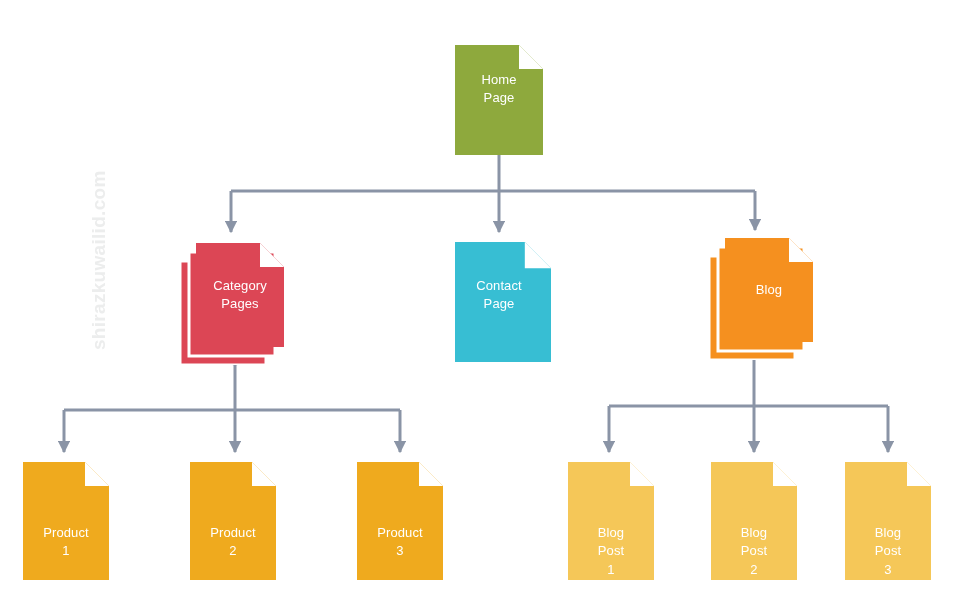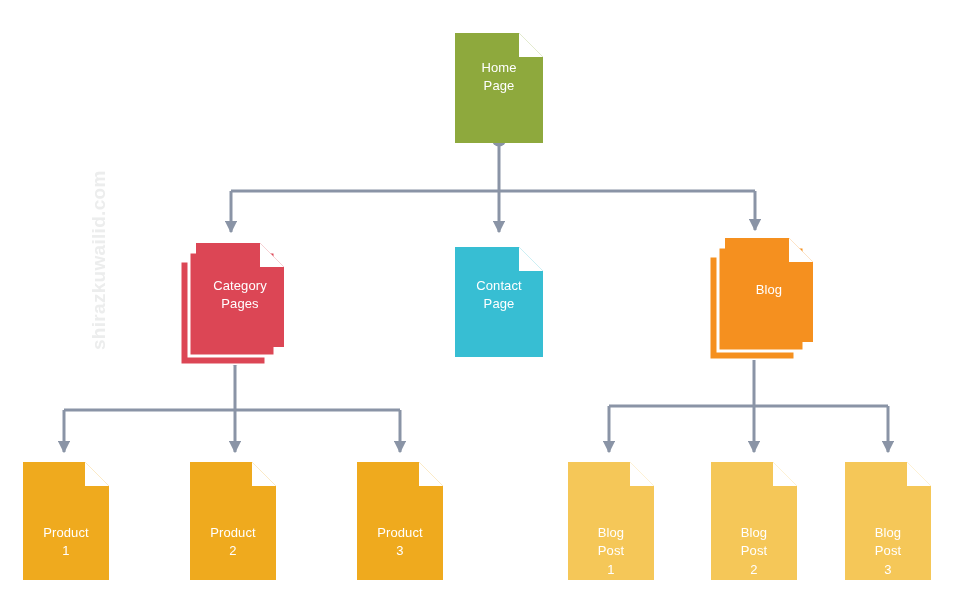--- a/index.html
+++ b/index.html
@@ -96,41 +96,41 @@
 
     <g>
       <circle cx="754" cy="352" r="7.5" fill="#8a94a6"></circle>
       <path d="M 754 352 L 754 406 M 609 406 L 888 406" stroke="#8a94a6" stroke-width="3" fill="none"></path>
       <path d="M 609 406 L 609 452" stroke="#8a94a6" stroke-width="3" fill="none" marker-end="url(#arrowhead)"></path>
       <path d="M 754 406 L 754 452" stroke="#8a94a6" stroke-width="3" fill="none" marker-end="url(#arrowhead)"></path>
       <path d="M 888 406 L 888 452" stroke="#8a94a6" stroke-width="3" fill="none" marker-end="url(#arrowhead)"></path>
     </g>
   </svg>
 
-  <div class="node" style="left: 455px; top: 22px; width: 88px; height: 132px;">
+  <div class="node" style="left: 455px; top: 34px; width: 88px; height: 132px;">
     <svg class="page-shape" viewBox="0 0 88 110" width="88" height="110">
         <path d="M 0 0 H 64 L 88 24 V 110 H 0 Z" fill="#8ea93d"></path>
         <path d="M 64 0 L 88 24 H 64 Z" fill="#ffffff"></path>
       </svg>
     <div class="node-label" style="left: 0px; top: 0px; width: 88px; height: 110px; color: rgb(255, 255, 255);">Home
 Page</div>
   </div>
 
   <div class="node" style="left: 178px; top: 243px; width: 106px; height: 122px;">
     <svg class="page-shape" viewBox="0 0 106 122" width="106" height="122">
         <path d="M 2 18 H 88 V 122 H 2 Z" fill="#dc4655" stroke="#ffffff" stroke-width="3"></path>
         <path d="M 11 9 H 97 V 113 H 11 Z" fill="#dc4655" stroke="#ffffff" stroke-width="3"></path>
         <path d="M 18 0 H 82 L 106 24 V 104 H 18 Z" fill="#dc4655"></path>
         <path d="M 82 0 L 106 24 H 82 Z" fill="#ffffff"></path>
       </svg>
     <div class="node-label" style="left: 18px; top: 0px; width: 88px; height: 104px; color: rgb(255, 255, 255);">Category
 Pages</div>
   </div>
 
-  <div class="node" style="left: 455px; top: 240px; width: 88px; height: 124px;">
+  <div class="node" style="left: 455px; top: 240px; width: 88px; height: 124px; padding-left: 8px;">
     <svg class="page-shape" viewBox="0 0 88 110" width="88" height="110">
         <path d="M 0 0 H 64 L 88 24 V 110 H 0 Z" fill="#37bed3"></path>
         <path d="M 64 0 L 88 24 H 64 Z" fill="#ffffff"></path>
       </svg>
     <div class="node-label" style="left: 0px; top: 0px; width: 88px; height: 110px; color: rgb(255, 255, 255);">Contact
 Page</div>
   </div>
 
   <div class="node" style="left: 707px; top: 238px; width: 106px; height: 122px;">
     <svg class="page-shape" viewBox="0 0 106 122" width="106" height="122">

